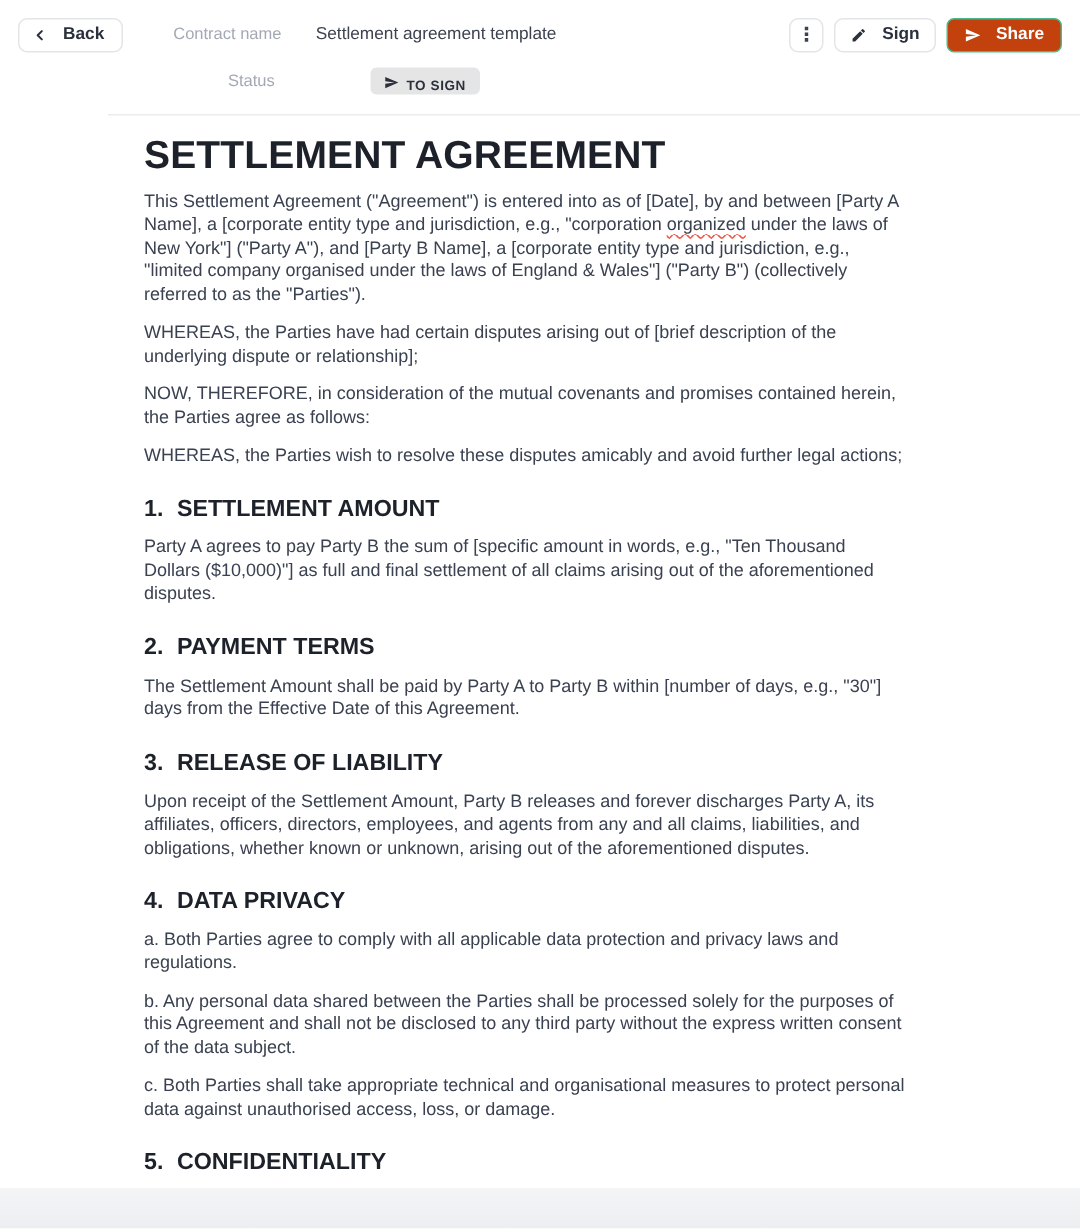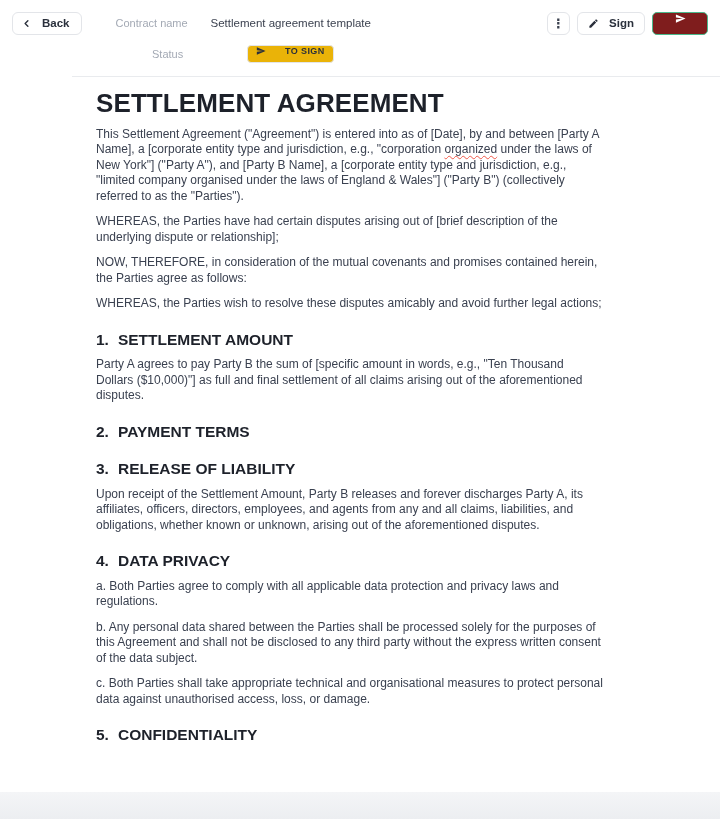--- a/index.html
+++ b/index.html
@@ -27,28 +27,28 @@
   .back-btn { padding: 0 11px 0 8px; }
   .meta-label {
     color: #a3a9b4; font-size: 11px; font-weight: 400;
     width: 95px; flex: 0 0 95px; margin-left: 47px;
   }
   .row1 .meta-label { margin-left: 34px; }
   .meta-value { color: #3c4250; font-size: 11.5px; font-weight: 500; }
   .actions { margin-left: auto; display: flex; align-items: center; gap: 7px; }
   .kebab-btn { width: 23px; padding: 0; justify-content: center; font-size: 13px; font-weight: 700; color: #3c4250; }
   .share-btn {
-    background: #7f1d1d; border-color: #4bb98c; color: #ffffff;
-    border-radius: 5px; padding: 0 11px; flex-direction: column;
+    background: #c2410c; border-color: #4bb98c; color: #ffffff;
+    border-radius: 5px; padding: 0 11px;
   }
   .row2 { display: flex; align-items: center; height: 18px; margin: 10px 0 0 93px; }
   .row2 .meta-label { }
   .status-badge {
-    display: inline-flex; align-items: flex-start; gap: 19px;
-    border: 1px solid #e3e5e9; border-radius: 4px; background: #eab308;
+    display: inline-flex; align-items: flex-end; gap: 5px;
+    border: 1px solid #e3e5e9; border-radius: 4px; background: #e5e5e5;
     height: 18px; padding: 0 8px;
     font-size: 9px; font-weight: 700; letter-spacing: 0.4px; color: #2a303c;
     cursor: pointer;
   }
   .divider { border-top: 1px solid #e9ebee; margin: 13px 0 0 72px; }
 
   
   .doc { margin: 12px 0 0 96px; width: 508px; }
   .doc-title {
     font-size: 26px; font-weight: 800; color: #1d212a;
@@ -139,20 +139,21 @@
   <h2 class="sec-heading">
       <span class="num">1.</span>
       <span>SETTLEMENT AMOUNT</span>
     </h2>
   <p>Party A agrees to pay Party B the sum of [specific amount in words, e.g., "Ten Thousand Dollars ($10,000)"] as full and final settlement of all claims arising out of the aforementioned disputes.</p>
 
   <h2 class="sec-heading">
       <span class="num">2.</span>
       <span>PAYMENT TERMS</span>
     </h2>
+  <p>The Settlement Amount shall be paid by Party A to Party B within [number of days, e.g., "30"] days from the Effective Date of this Agreement.</p>
 
   <h2 class="sec-heading">
       <span class="num">3.</span>
       <span>RELEASE OF LIABILITY</span>
     </h2>
   <p>Upon receipt of the Settlement Amount, Party B releases and forever discharges Party A, its affiliates, officers, directors, employees, and agents from any and all claims, liabilities, and obligations, whether known or unknown, arising out of the aforementioned disputes.</p>
 
   <h2 class="sec-heading">
       <span class="num">4.</span>
       <span>DATA PRIVACY</span>

